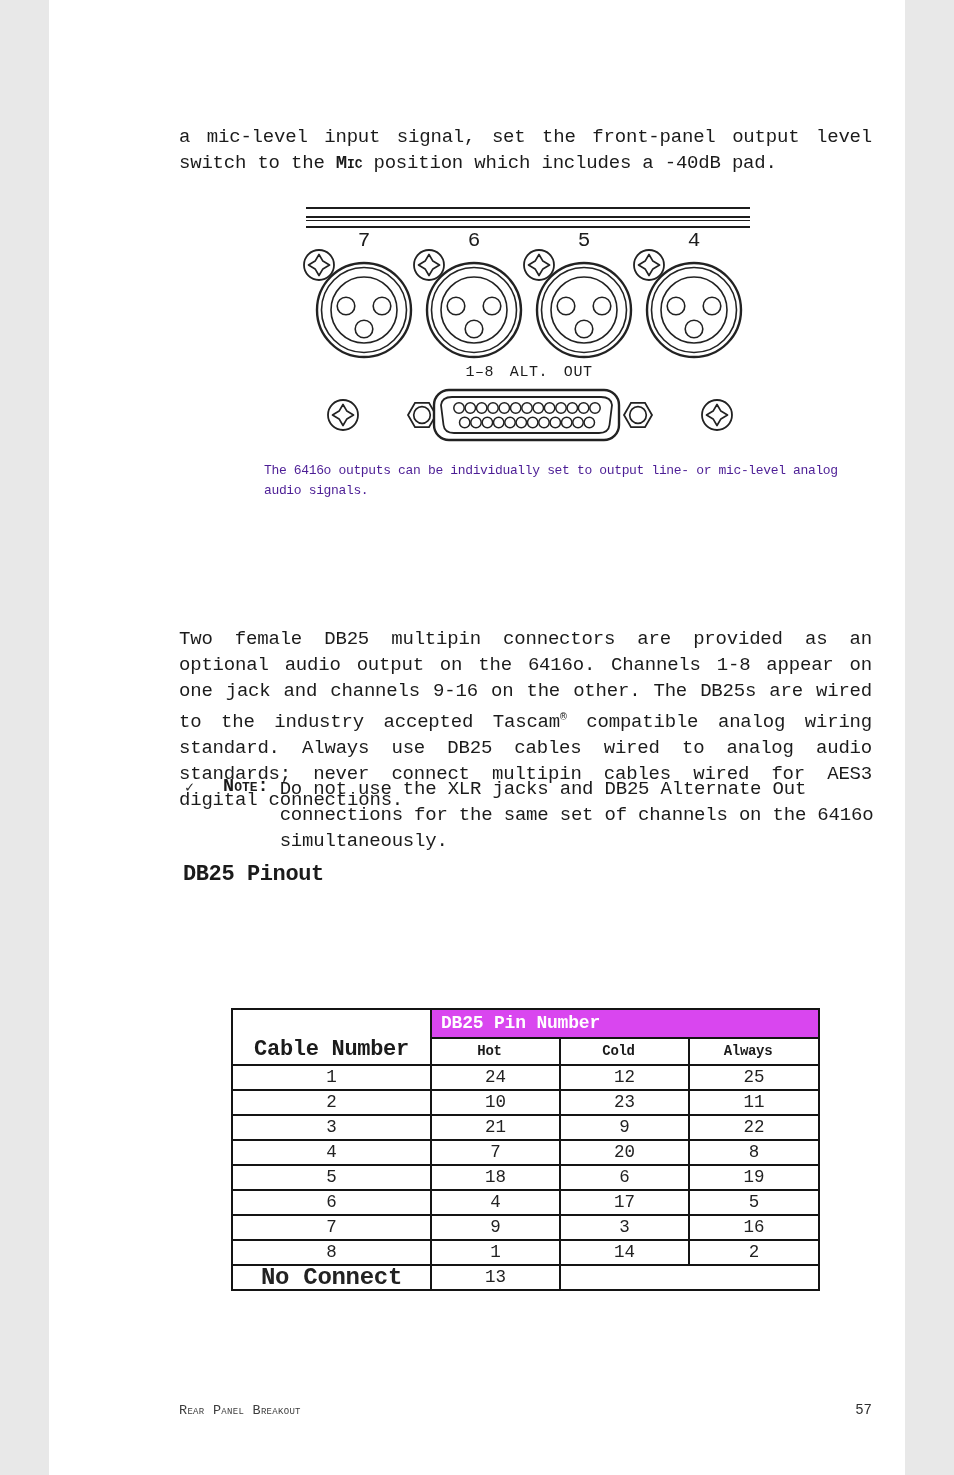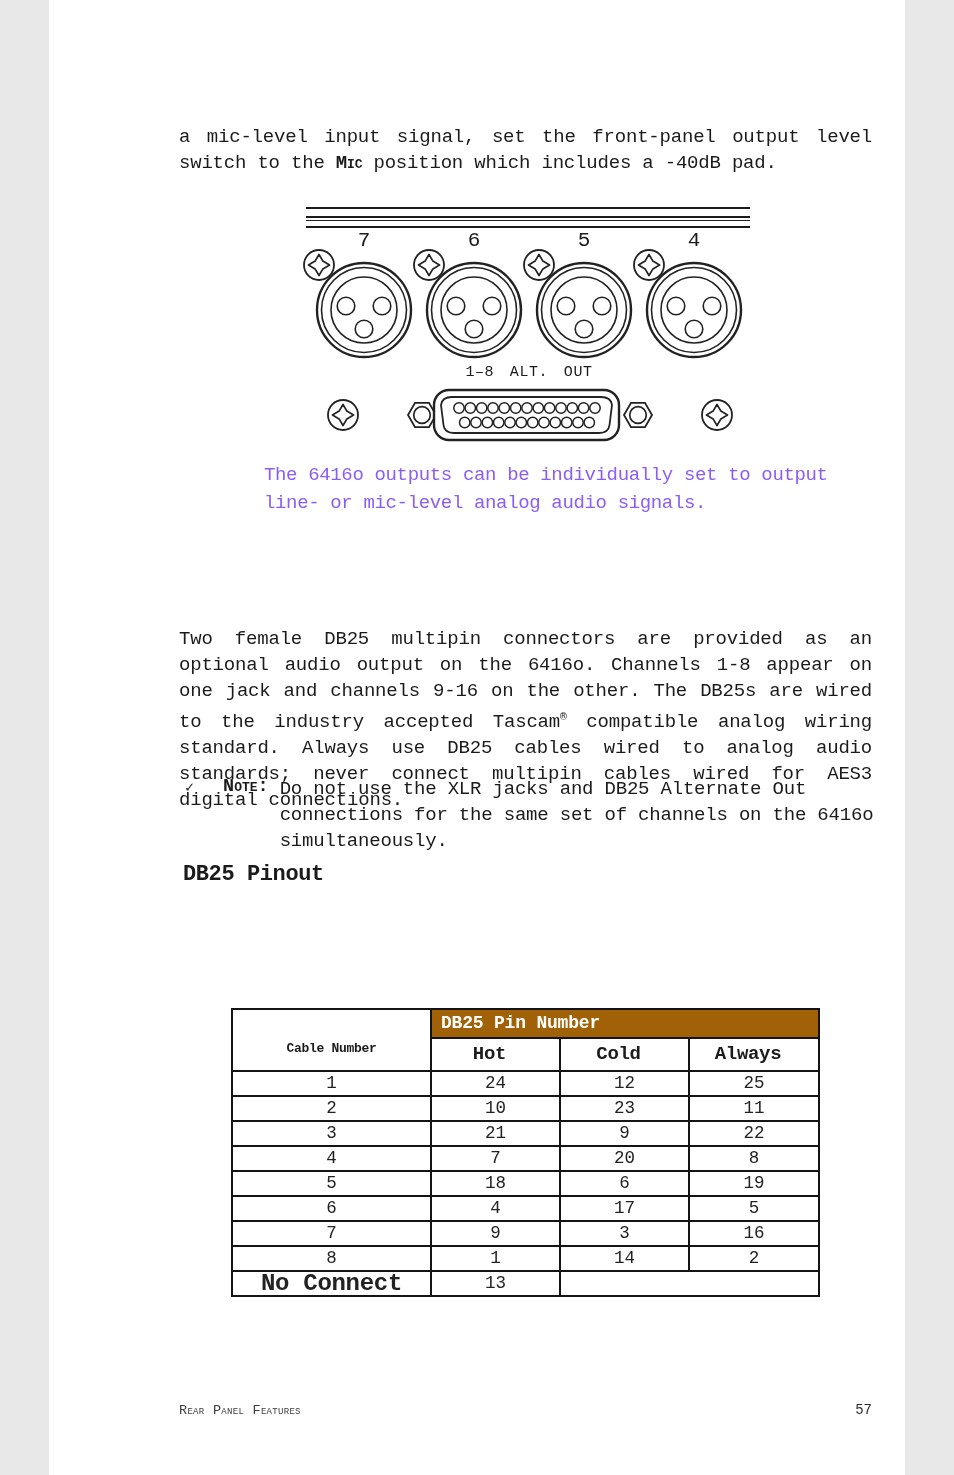--- a/index.html
+++ b/index.html
@@ -8,33 +8,33 @@
   .abs{position:absolute;}
   .para{font-size:19px;line-height:26px;text-align:justify;letter-spacing:-0.2px;}
   b.scb{font-variant:small-caps;font-weight:700;}
   .h1{font-size:31px;font-weight:700;letter-spacing:-0.6px;}
   .h2{font-size:22px;font-weight:700;letter-spacing:-0.4px;}
   sup{font-size:60%;vertical-align:super;}
   
   .dline{position:absolute;background:#1c1c1c;}
   .xlr-label{position:absolute;width:44px;text-align:center;font-size:21px;color:#1c1c1c;}
   .db25-label{position:absolute;text-align:center;font-size:15px;letter-spacing:0.6px;word-spacing:6px;color:#1c1c1c;}
-  .caption{font-size:19px;line-height:28px;letter-spacing:-0.35px;color:#8b5cf6;}
+  .caption{font-size:13px;line-height:20px;letter-spacing:-0.35px;color:#4c1d95;}
   
   .note{display:flex;align-items:flex-start;}
   .note .chk{font-size:15px;color:#2a2a2a;margin:2px 9px 0 0;}
   .note .lbl{font-size:18.5px;font-weight:700;font-variant:small-caps;margin-right:11px;white-space:nowrap;padding-left:20px;}
   .note .txt{font-size:19px;line-height:26px;letter-spacing:-0.2px;flex:1;}
   
   table.pinout{border-collapse:collapse;table-layout:fixed;}
   table.pinout th,table.pinout td{border:2px solid #141414;}
-  th.group-h{background:#a16207;color:#ffffff;text-align:left;font-size:18px;font-weight:700;
+  th.group-h{background:#d946ef;color:#ffffff;text-align:left;font-size:18px;font-weight:700;
              padding:3px 0 4px 9px;letter-spacing:-0.2px;}
-  th.cable-h{vertical-align:bottom;text-align:center;font-size:13px;font-weight:700;padding-bottom:14px;letter-spacing:-0.3px;}
-  th.col-h{text-align:center;font-size:19px;font-weight:700;padding:4px 12px 5px 0;letter-spacing:-0.3px;}
+  th.cable-h{vertical-align:bottom;text-align:center;font-size:22px;font-weight:700;padding-bottom:2px;letter-spacing:-0.3px;}
+  th.col-h{text-align:center;font-size:14px;font-weight:700;padding:4px 12px 5px 0;letter-spacing:-0.3px;}
   td.cell{text-align:center;font-size:17.5px;padding:0;height:23px;line-height:23px;color:#222;}
   td.cell.bold{font-weight:700;font-size:24px;letter-spacing:-0.3px;}
   
   .footer{display:flex;justify-content:space-between;align-items:baseline;}
   .footer .f-left{font-variant:small-caps;font-size:13.5px;letter-spacing:0.3px;color:#3d3d3d;}
   .footer .f-page{font-size:14px;color:#2e2e2e;}
   svg{display:block;}
 </style>
 </head>
 <body>
@@ -237,17 +237,17 @@
       <tr>
         <td class="cell bold">No Connect</td>
         <td class="cell">13</td>
         <td class="cell" colspan="2"></td>
       </tr>
     </tbody>
       </table>
   </div>
 
   <div class="abs footer" style="left:130px;top:1402px;width:693px;">
-    <span class="f-left">Rear Panel Features</span>
+    <span class="f-left">Rear Panel Breakout</span>
     <span class="f-page">57</span>
   </div>
 
 </div>
 
 </body></html>

